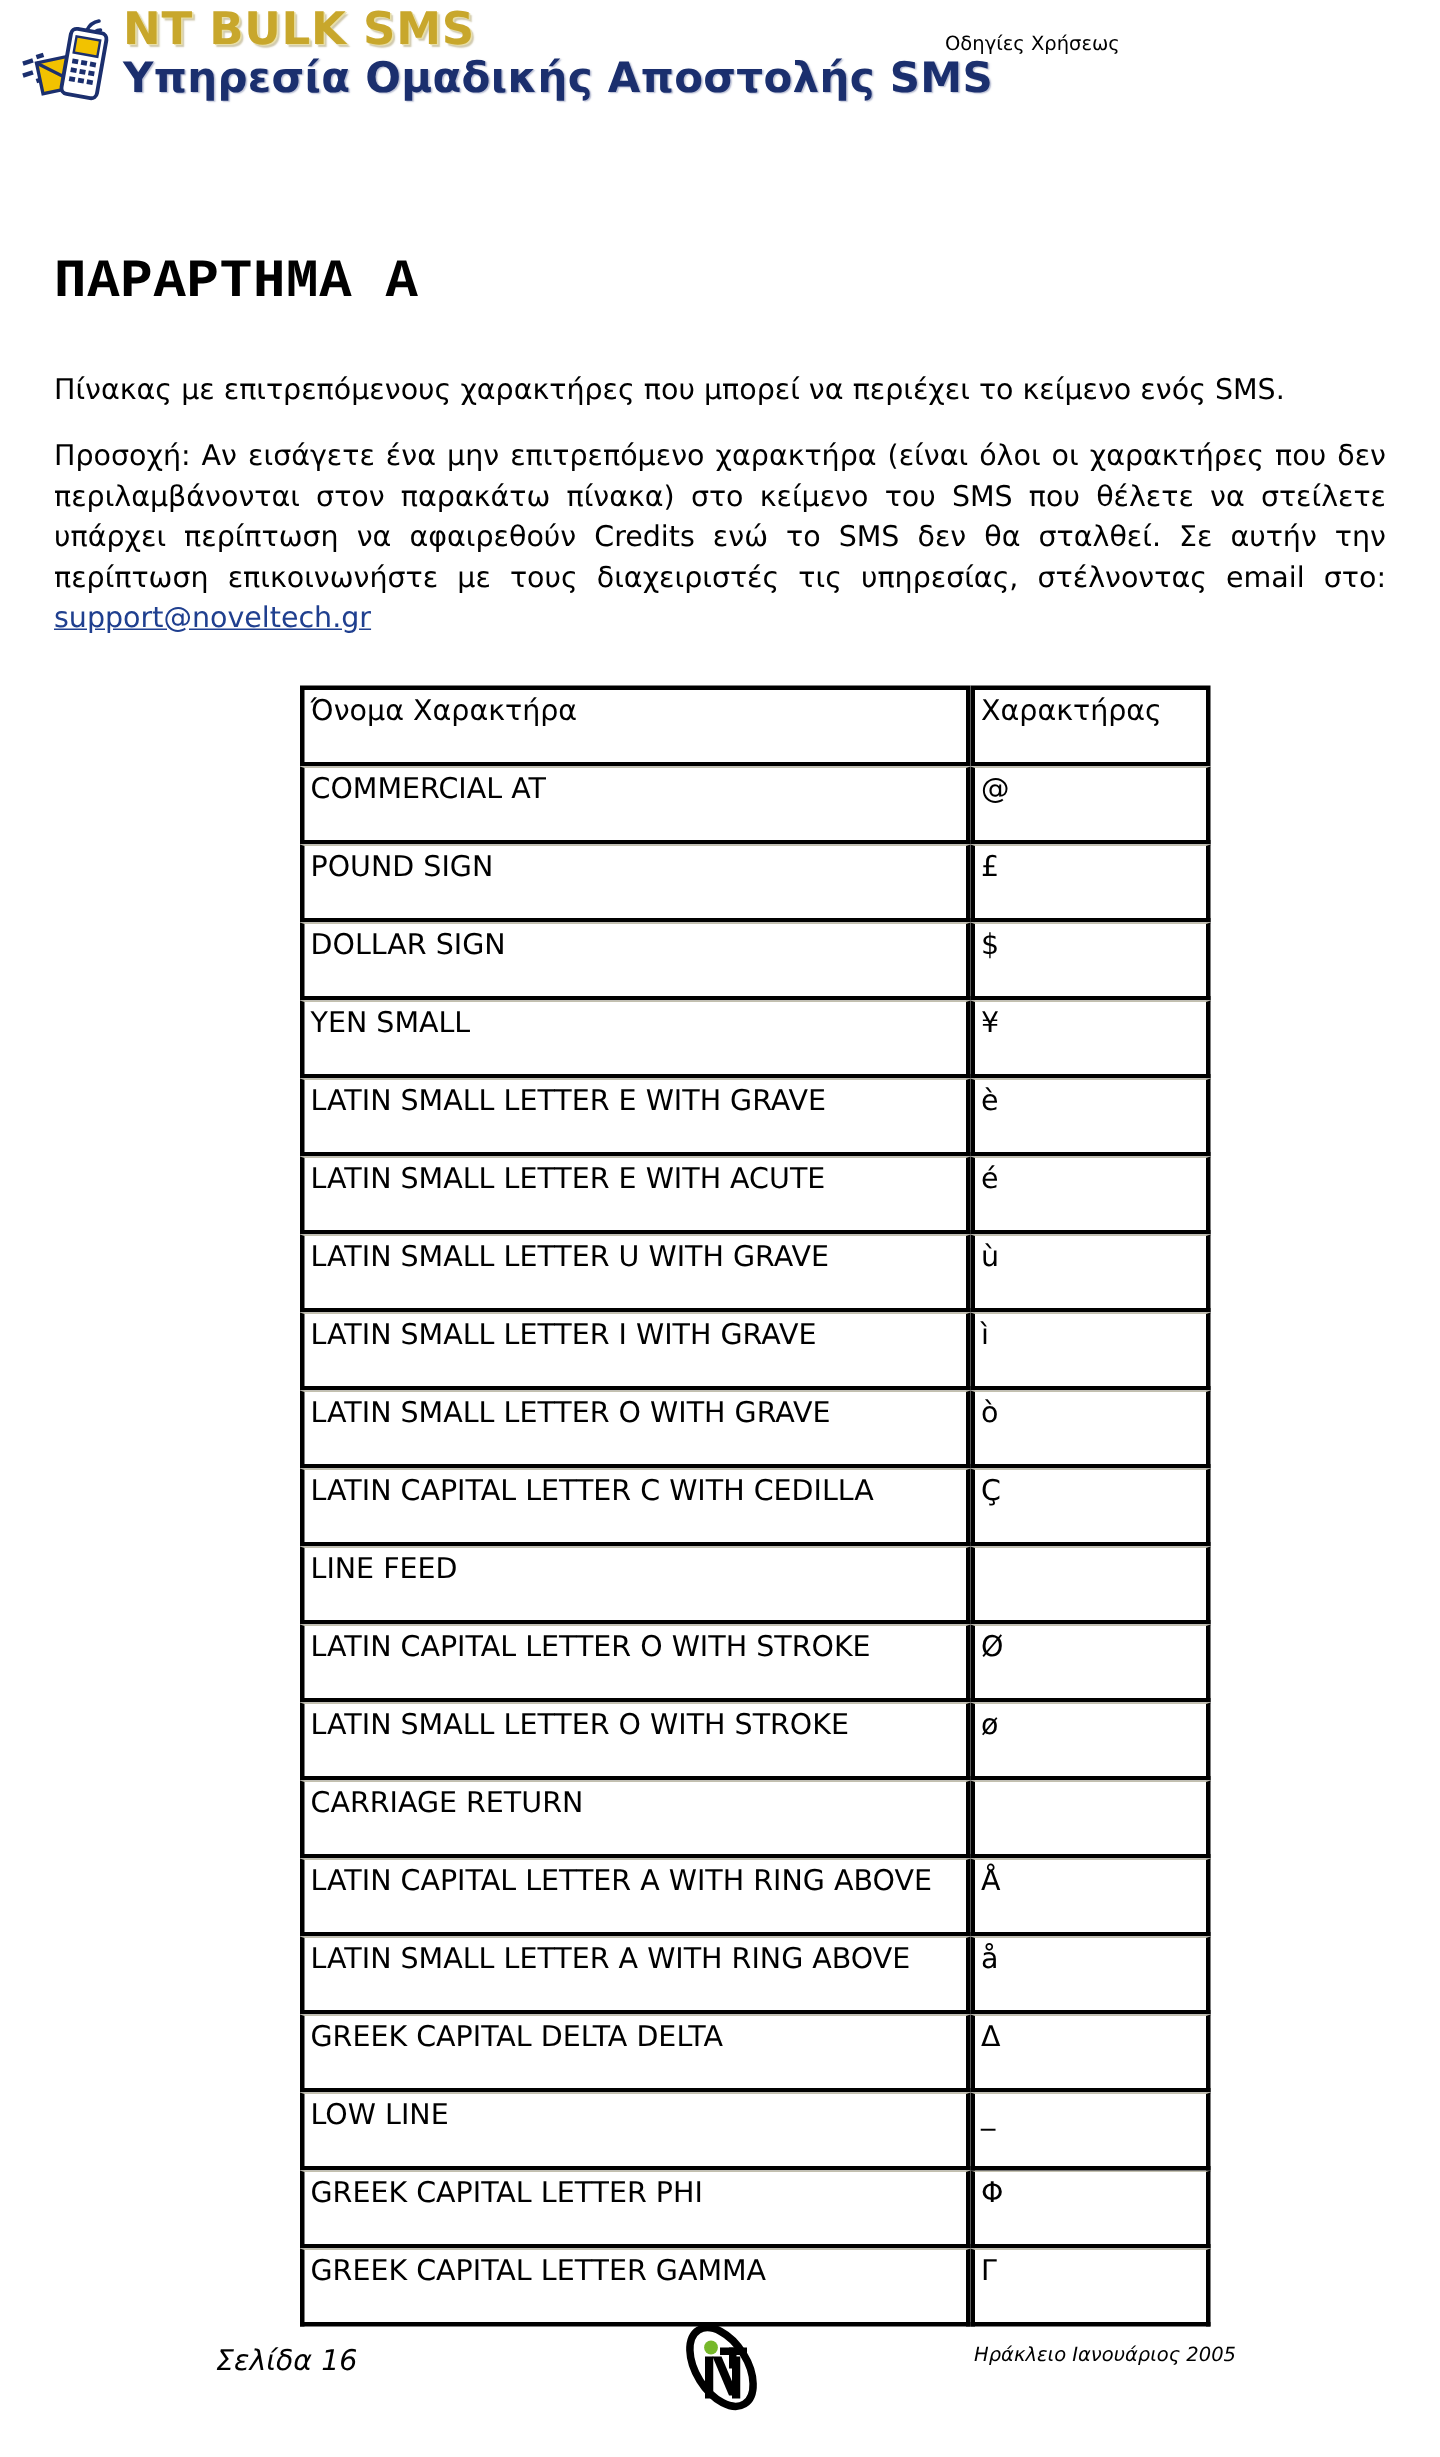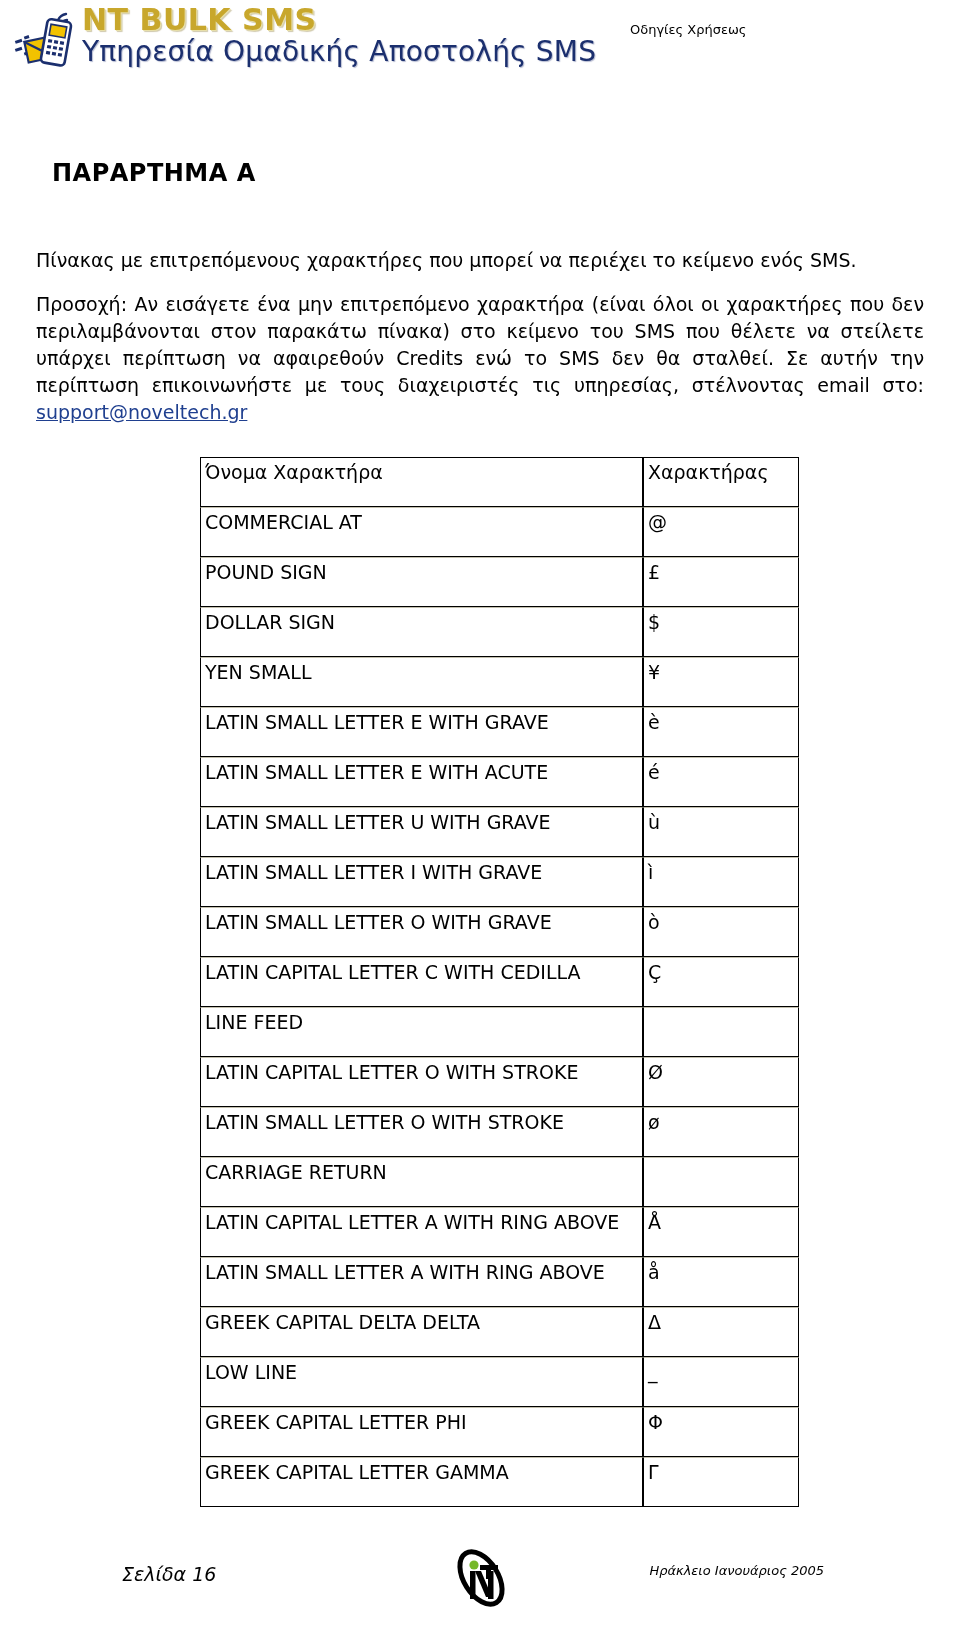--- a/index.html
+++ b/index.html
@@ -41,43 +41,44 @@
     font-weight: bold;
     font-size: 30px;
     letter-spacing: 0.5px;
     color: #c8a72c;
     text-shadow: 1px 1px 0 #e8dfa8, 2px 2px 1px rgba(120,100,20,0.35);
     line-height: 32px;
     white-space: nowrap;
   }
   #brand-line2 {
     font-family: "DejaVu Sans", "Liberation Sans", sans-serif;
-    font-weight: normal;
+    font-weight: bold;
     font-size: 28px;
     letter-spacing: 0.2px;
     color: #1b2f6e;
     text-shadow: 1px 1px 1px rgba(120,130,170,0.55);
     line-height: 32px;
     white-space: nowrap;
   }
   #header-right {
     position: absolute;
     left: 630px; top: 22px;
     font-size: 13px;
     color: #000;
     white-space: nowrap;
   }
 
   
   #appendix-title {
     position: absolute;
-    left: 52px; top: 143px;
-    font-size: 24px;
+    left: 36px; top: 143px;
+    font-size: 36px;
     font-weight: bold;
     letter-spacing: 0.5px;
+    font-family: Liberation Mono, monospace;
   }
   #intro-line {
     position: absolute;
     left: 36px; top: 228px;
     width: 888px;
     font-size: 19px;
     line-height: 26px;
   }
   #warning-para {
     position: absolute;
@@ -95,21 +96,21 @@
   
   #char-table {
     position: absolute;
     left: 200px; top: 457px;
     width: 590px;
     border-collapse: separate;
     border-spacing: 0;
     table-layout: fixed;
   }
   #char-table td {
-    border: 1px solid #000000;
+    border: 3px solid #000000;
     background: #ffffff;
     height: 38px;
     padding: 2px 0 8px 4px;
     vertical-align: top;
     font-size: 19px;
     line-height: 24px;
     white-space: nowrap;
     overflow: hidden;
   }
   #char-table tr td:first-child { width: 437px; }
@@ -121,21 +122,21 @@
   #char-table .glyph-low { display:inline-block; }
 
   
   #page-footer {
     position: absolute;
     left: 0; top: 1545px;
     width: 960px; height: 93px;
   }
   #footer-page {
     position: absolute;
-    left: 122px; top: 18px;
+    left: 144px; top: 18px;
     font-style: italic;
     font-size: 19px;
   }
   #footer-right {
     position: absolute;
     right: 136px; top: 18px;
     font-style: italic;
     font-size: 13px;
     white-space: nowrap;
   }

